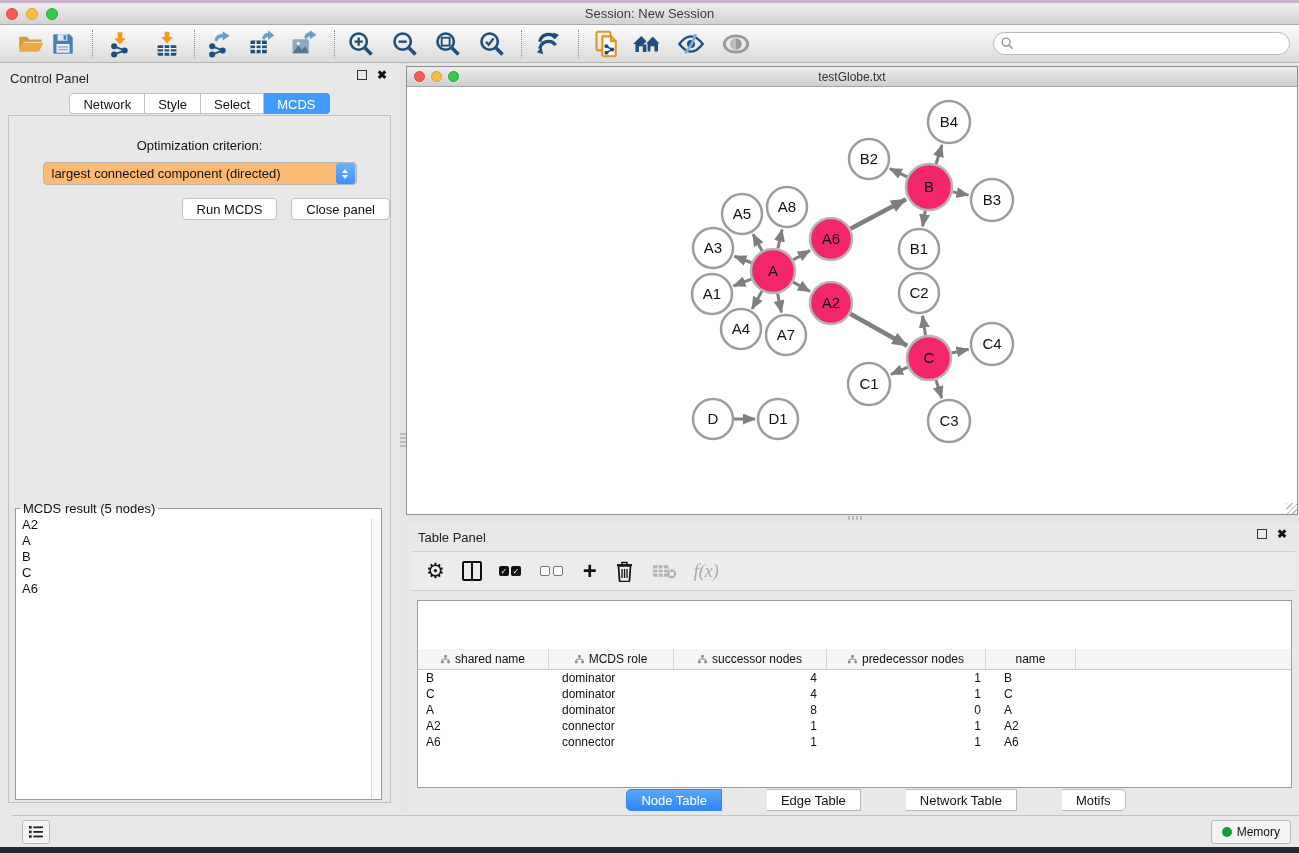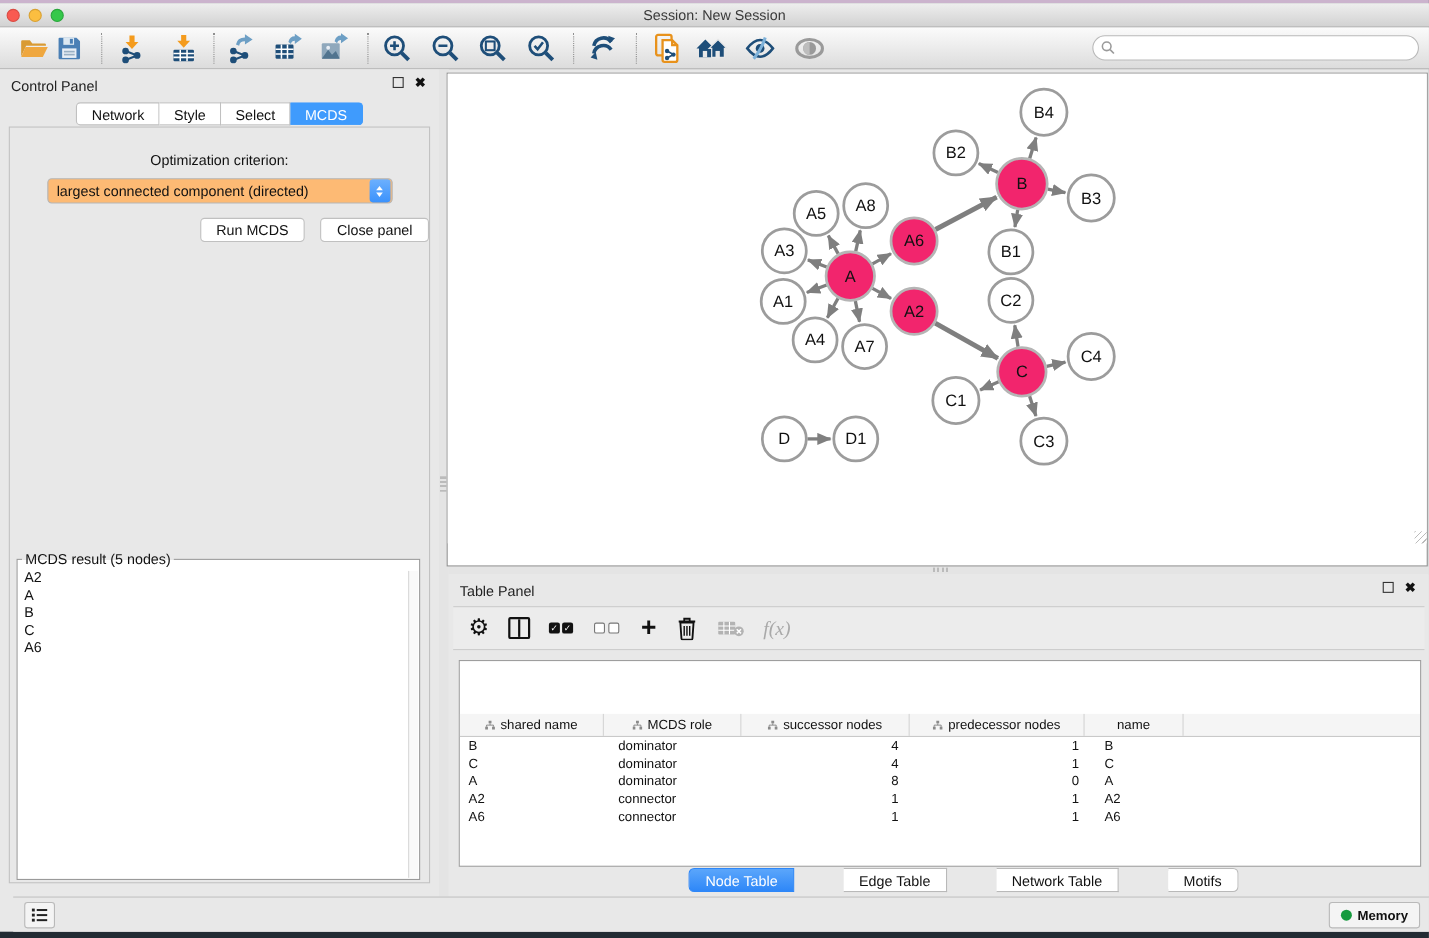--- a/index.html
+++ b/index.html
@@ -111,21 +111,21 @@
 
   .bottom-tabs { position:absolute; bottom:4px; left:0; right:0; display:flex; justify-content:center; }
   .bottom-tab { font-size:13px; color:#111; background:#fff; border:1px solid #b9b9b9; border-left:none;
     padding:3px 14px 4px; height:22px;margin-left:45px; }
   .bottom-tab:first-child { border-left:1px solid #b9b9b9; border-radius:5px 0 0 5px; }
   .bottom-tab:last-child { border-radius:0 5px 5px 0; }
   .bottom-tab.active { background:linear-gradient(#5ba6fb,#2e87f8); color:#fff; border-color:#2e87f8; }
 
   
   #status-bar { position:absolute; bottom:0; left:12px; right:0; height:32px; background:#e8e8e8;
-    border-top:1px solid #c2c2c2;font-weight:bold; }
+    border-top:1px solid #c2c2c2; }
   .list-btn { position:absolute; left:10px; top:4px; width:28px; height:24px; background:#f4f4f4;
     border:1px solid #b9b9b9; border-radius:3px; display:flex; align-items:center; justify-content:center; }
   .memory-btn { position:absolute; right:8px; top:4px; height:24px; background:#f4f4f4;
     border:1px solid #b9b9b9; border-radius:3px; display:flex; align-items:center; gap:5px; padding:0 10px; }
   .memory-dot { width:10px; height:10px; border-radius:50%; background:#169a3e; }
   .memory-btn span.lbl { font-size:12px; color:#111; }
 </style>
 </head>
 <body>
 
@@ -332,20 +332,28 @@
   </div>
 
   <div class="vsplit">
       <div class="vgrip"></div>
     </div>
   <div class="hsplit">
       <div class="hgrip"></div>
     </div>
 
   <div id="network-window">
+    <div class="net-titlebar">
+      <div class="lights small">
+        <div class="light red"></div>
+        <div class="light yellow"></div>
+        <div class="light green"></div>
+      </div>
+      <div class="title">testGlobe.txt</div>
+    </div>
     <div class="net-canvas">
       <svg id="graph-svg" width="890" height="427">
         <defs>
           <marker id="arr" markerUnits="userSpaceOnUse" markerWidth="13" markerHeight="11" refX="12" refY="5.5" orient="auto">
             <path d="M0,0 L13,5.5 L0,11 z" fill="#7F7F7F"></path>
           </marker>
           <marker id="arrT" markerUnits="userSpaceOnUse" markerWidth="16" markerHeight="13" refX="15" refY="6.5" orient="auto">
             <path d="M0,0 L16,6.5 L0,13 z" fill="#7F7F7F"></path>
           </marker>
         </defs>

